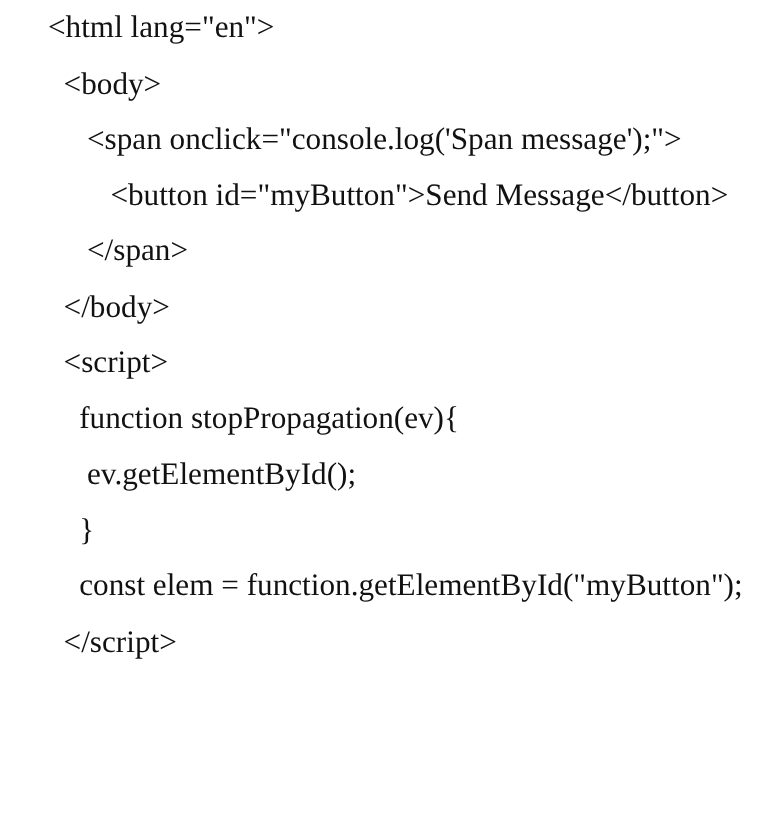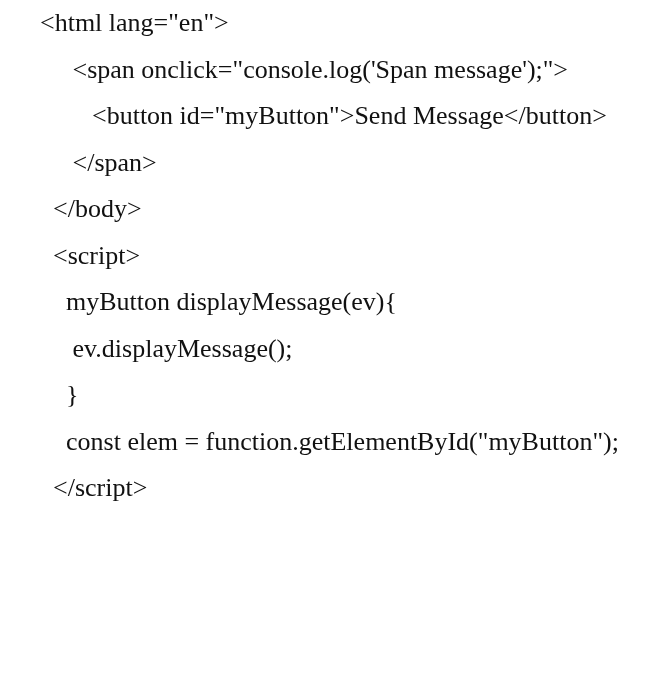--- a/index.html
+++ b/index.html
@@ -30,24 +30,25 @@
     letter-spacing: 0;
   }
 </style>
 </head>
 <body style="background: rgb(255, 255, 255);">
 
 <div class="document-page">
   <div class="code-listing" style="color: rgb(17, 17, 17);">
 
   <div class="code-line">&lt;html lang="en"&gt;</div>
+      <div class="code-line">  &lt;body&gt;</div>
       <div class="code-line">     &lt;span onclick="console.log('Span message');"&gt;</div>
       <div class="code-line">        &lt;button id="myButton"&gt;Send Message&lt;/button&gt;</div>
       <div class="code-line">     &lt;/span&gt;</div>
       <div class="code-line">  &lt;/body&gt;</div>
       <div class="code-line">  &lt;script&gt;</div>
-      <div class="code-line">    myButton displayMessage(ev){</div>
-      <div class="code-line">     ev.displayMessage();</div>
+      <div class="code-line">    function stopPropagation(ev){</div>
+      <div class="code-line">     ev.getElementById();</div>
       <div class="code-line">    }</div>
       <div class="code-line">    const elem = function.getElementById("myButton");</div>
       <div class="code-line">  &lt;/script&gt;</div>
     </div>
 </div>
 
 </body></html>

